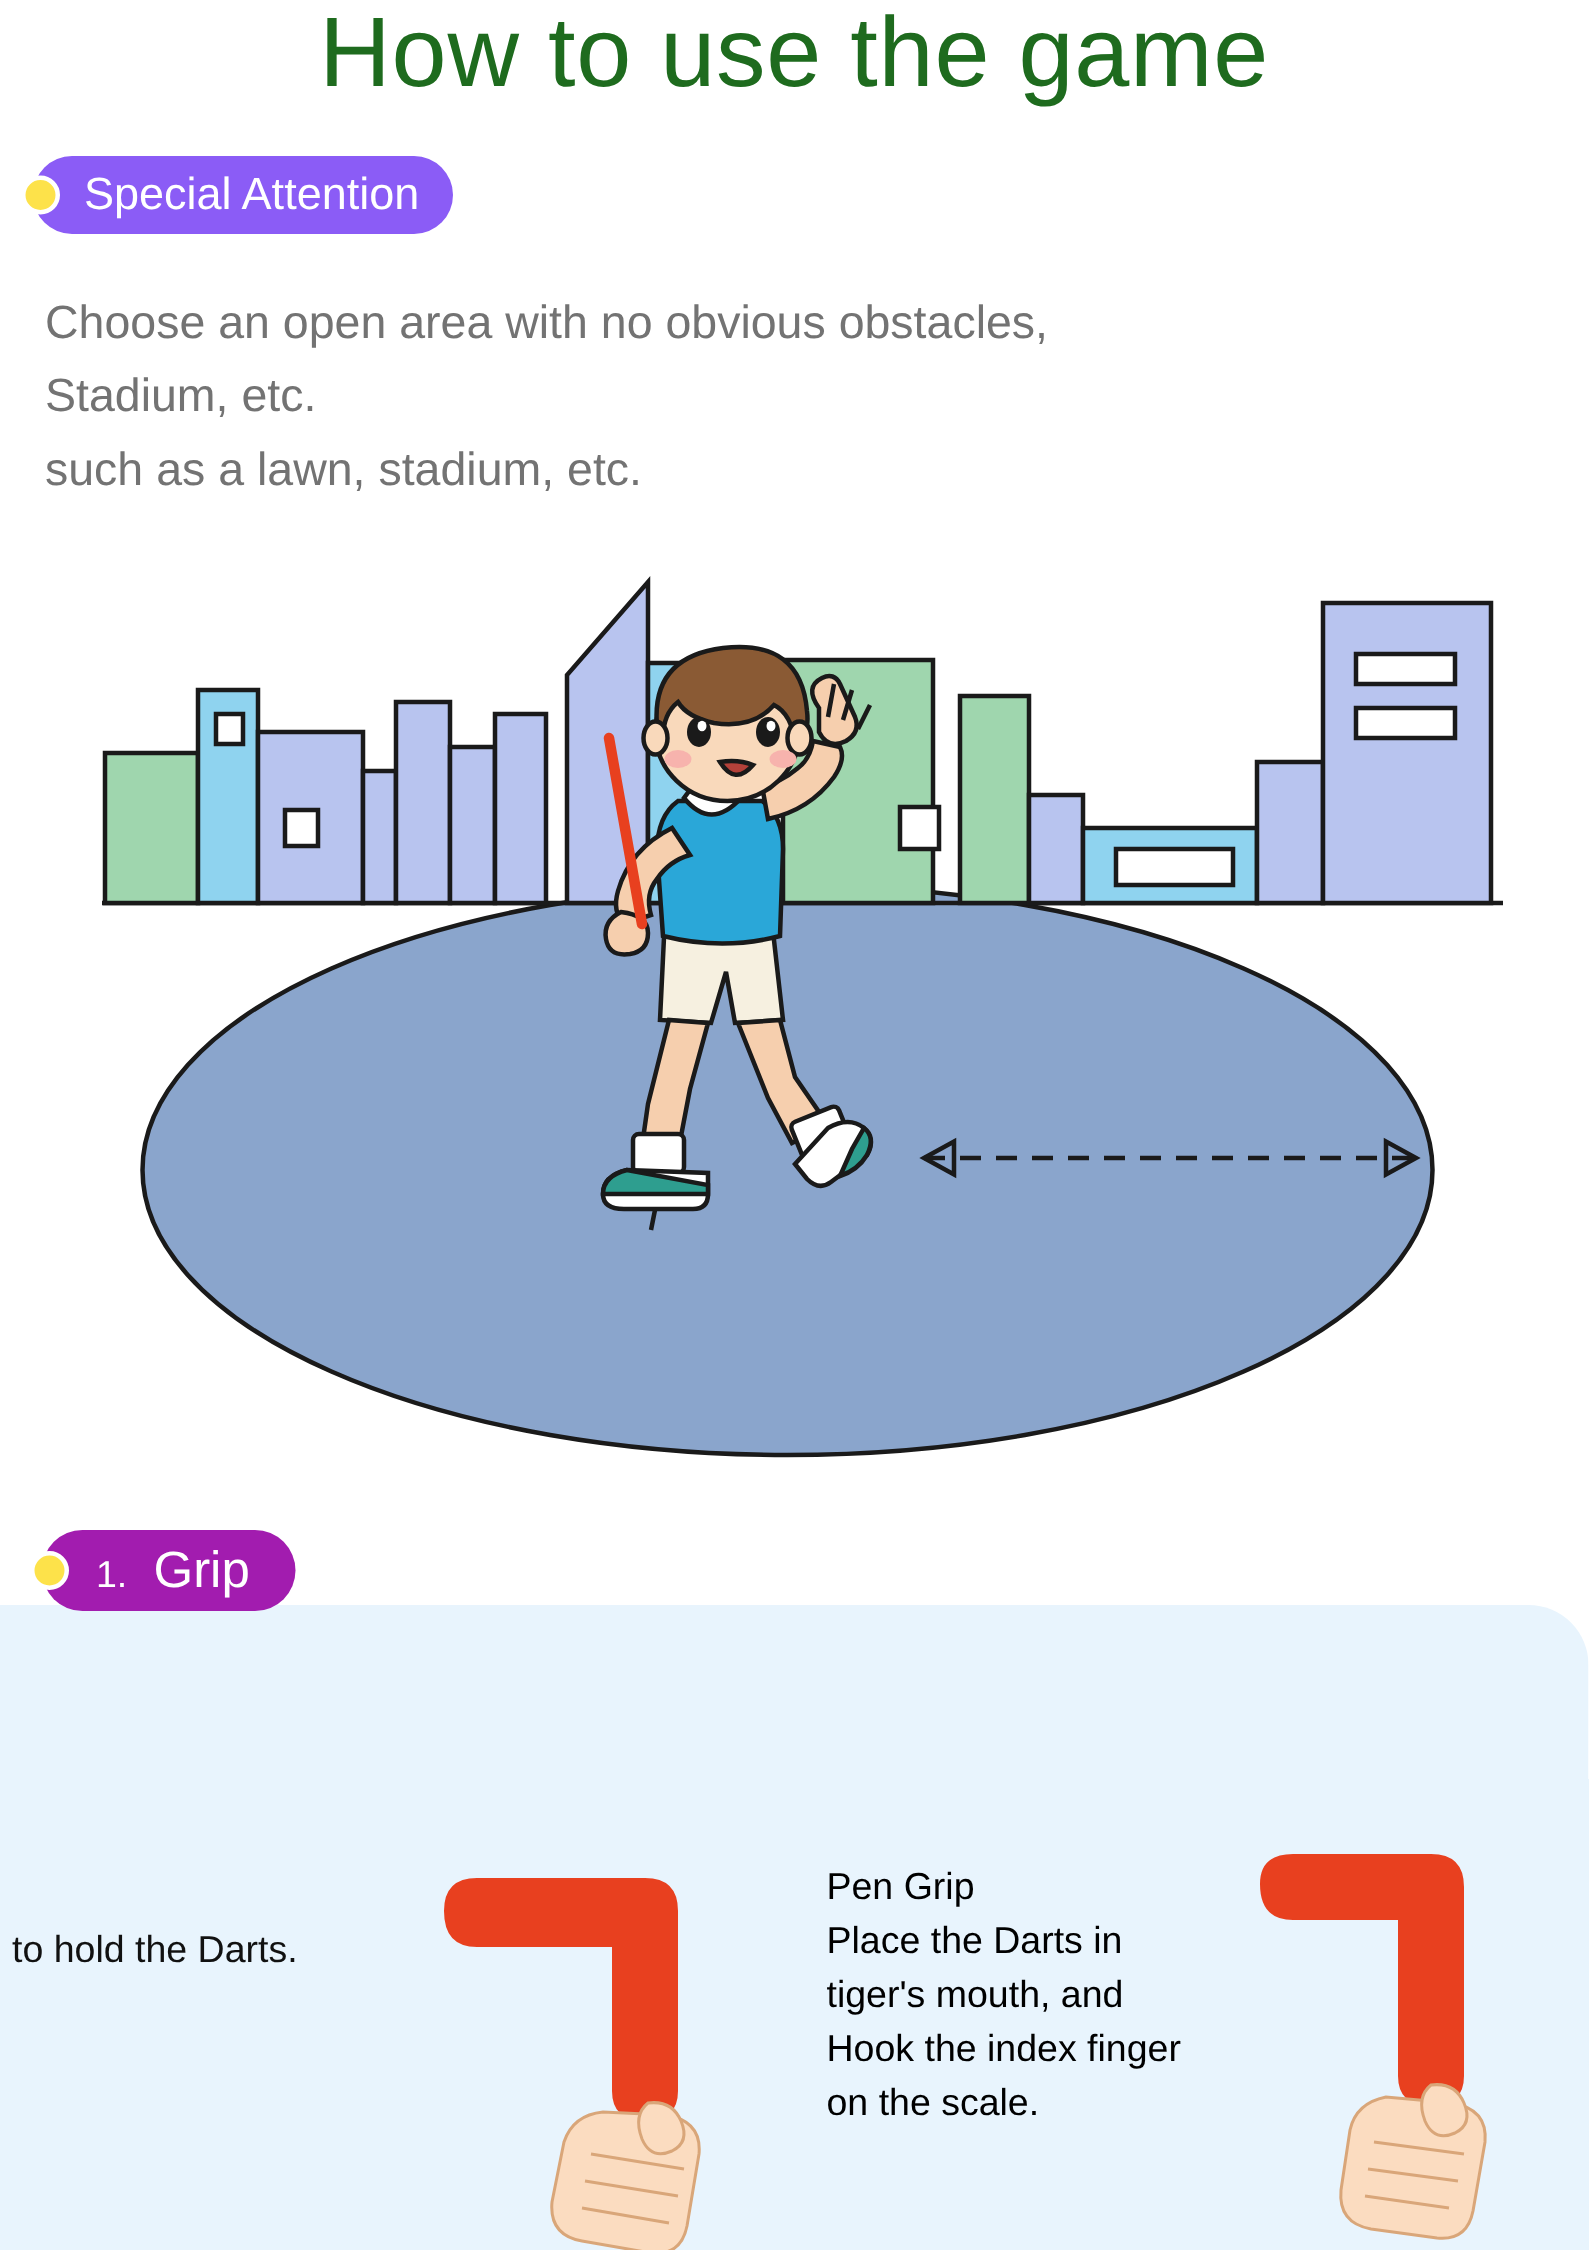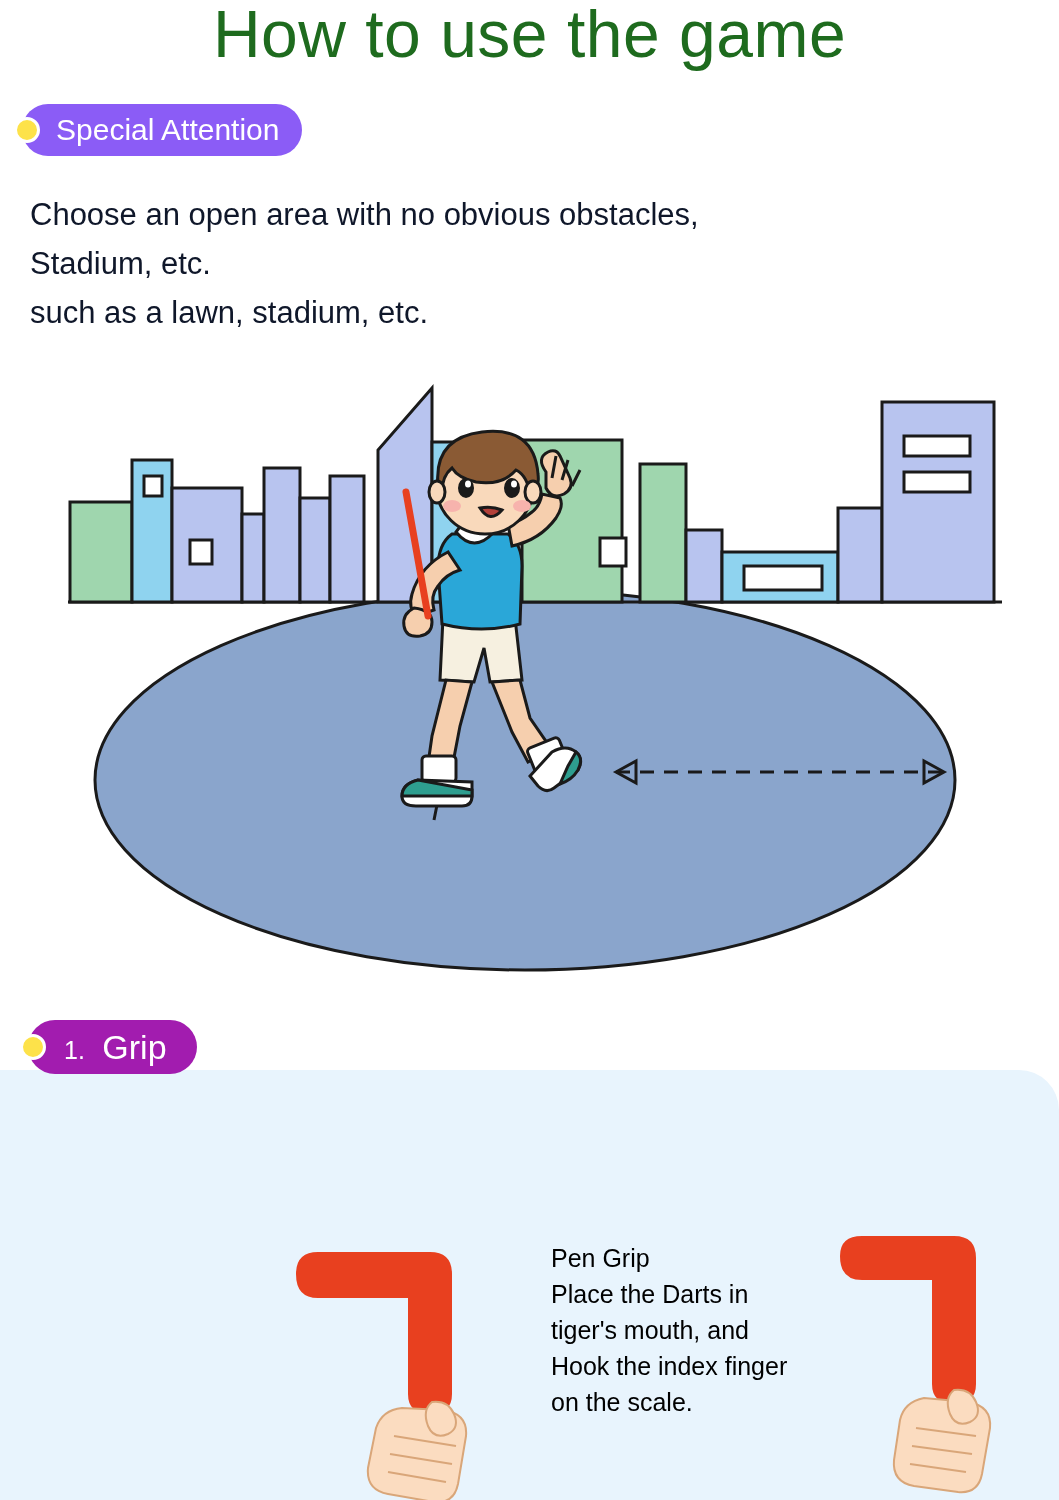--- a/index.html
+++ b/index.html
@@ -63,21 +63,21 @@
   }
 
   
   .attention-text {
     position: absolute;
     left: 30px;
     top: 190px;
     width: 960px;
     font-size: 31px;
     line-height: 49px;
-    color: #0f172a;
+    color: #737373;
   }
   .attention-text div { white-space: pre; }
 
   
   .scene {
     position: absolute;
     left: 60px;
     top: 380px;
     width: 950px;
     height: 600px;
@@ -256,20 +256,21 @@
 
 <div class="grip-pill-wrap">
   <div class="pill orange">
     <span class="pill-dot"></span>
     <span class="step-num">1.</span>
     <span>Grip</span>
   </div>
 </div>
 
 <div class="grip-left-text">
+  <div>to hold the Darts.</div>
 </div>
 
 <div class="grip-img-left">
   <svg width="270" height="260" viewBox="0 0 270 260" xmlns="http://www.w3.org/2000/svg">
 
     <path d="M6 34 q0 -22 22 -22 l112 0 q22 0 22 22 l0 120 q0 20 -22 20 q-22 0 -22 -20 l0 -96 l-90 0 q-22 0 -22 -24 Z" fill="#e8401f"></path>
 
     <path d="M112 168 q-20 2 -26 20 l-8 40 q-2 22 20 26 l46 8 q20 2 24 -18 l8 -48 q2 -22 -22 -26 Z" fill="#fbdcc0" stroke="#d9a679" stroke-width="2"></path>
     <path d="M104 196 l62 10 M100 214 l62 10 M98 232 l58 10" stroke="#d9a679" stroke-width="2" fill="none"></path>
     <path d="M142 162 q16 -2 22 12 q6 14 -6 20 q-14 6 -20 -8 q-6 -16 4 -24 Z" fill="#fbdcc0" stroke="#d9a679" stroke-width="2"></path>

